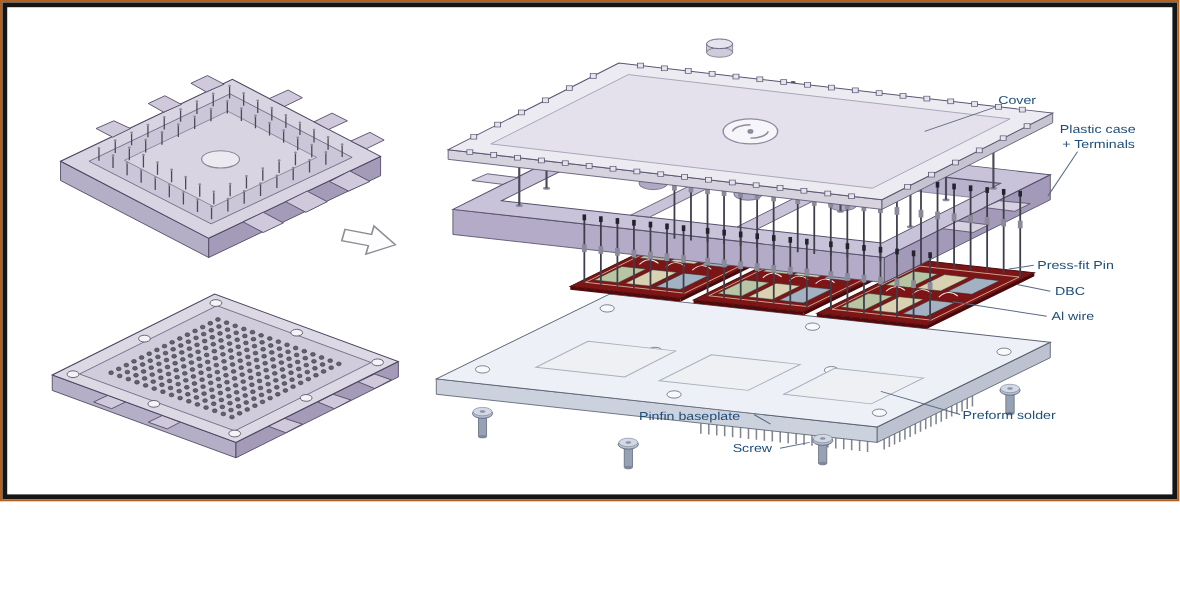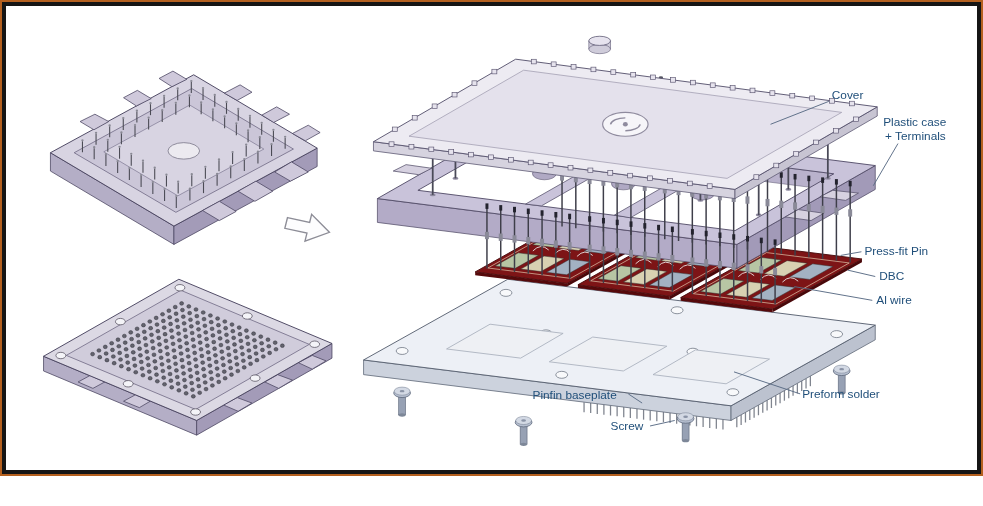--- a/index.html
+++ b/index.html
@@ -1,16 +1,16 @@
 <!DOCTYPE html>
 <html><head>
 <meta charset="utf-8">
 <style>
   html,body{margin:0;padding:0;background:#ffffff;}
-  .frame{width:983px;height:476px;box-sizing:border-box;border:2px solid #b4601f;background:#fff;}
+  .frame{width:983px;height:418px;box-sizing:border-box;border:2px solid #b4601f;background:#fff;}
   .inner{width:100%;height:100%;box-sizing:border-box;border:4px solid #151515;background:#fff;}
   svg{display:block;width:100%;height:100%;}
   text.callout{font-family:"Liberation Sans","DejaVu Sans",sans-serif;font-size:12px;fill:#1f4e79;}
   .leader{stroke:#5a6b85;stroke-width:1;fill:none;}
 </style>
 </head>
 <body>
 
 <div class="frame">
  <div class="inner">

